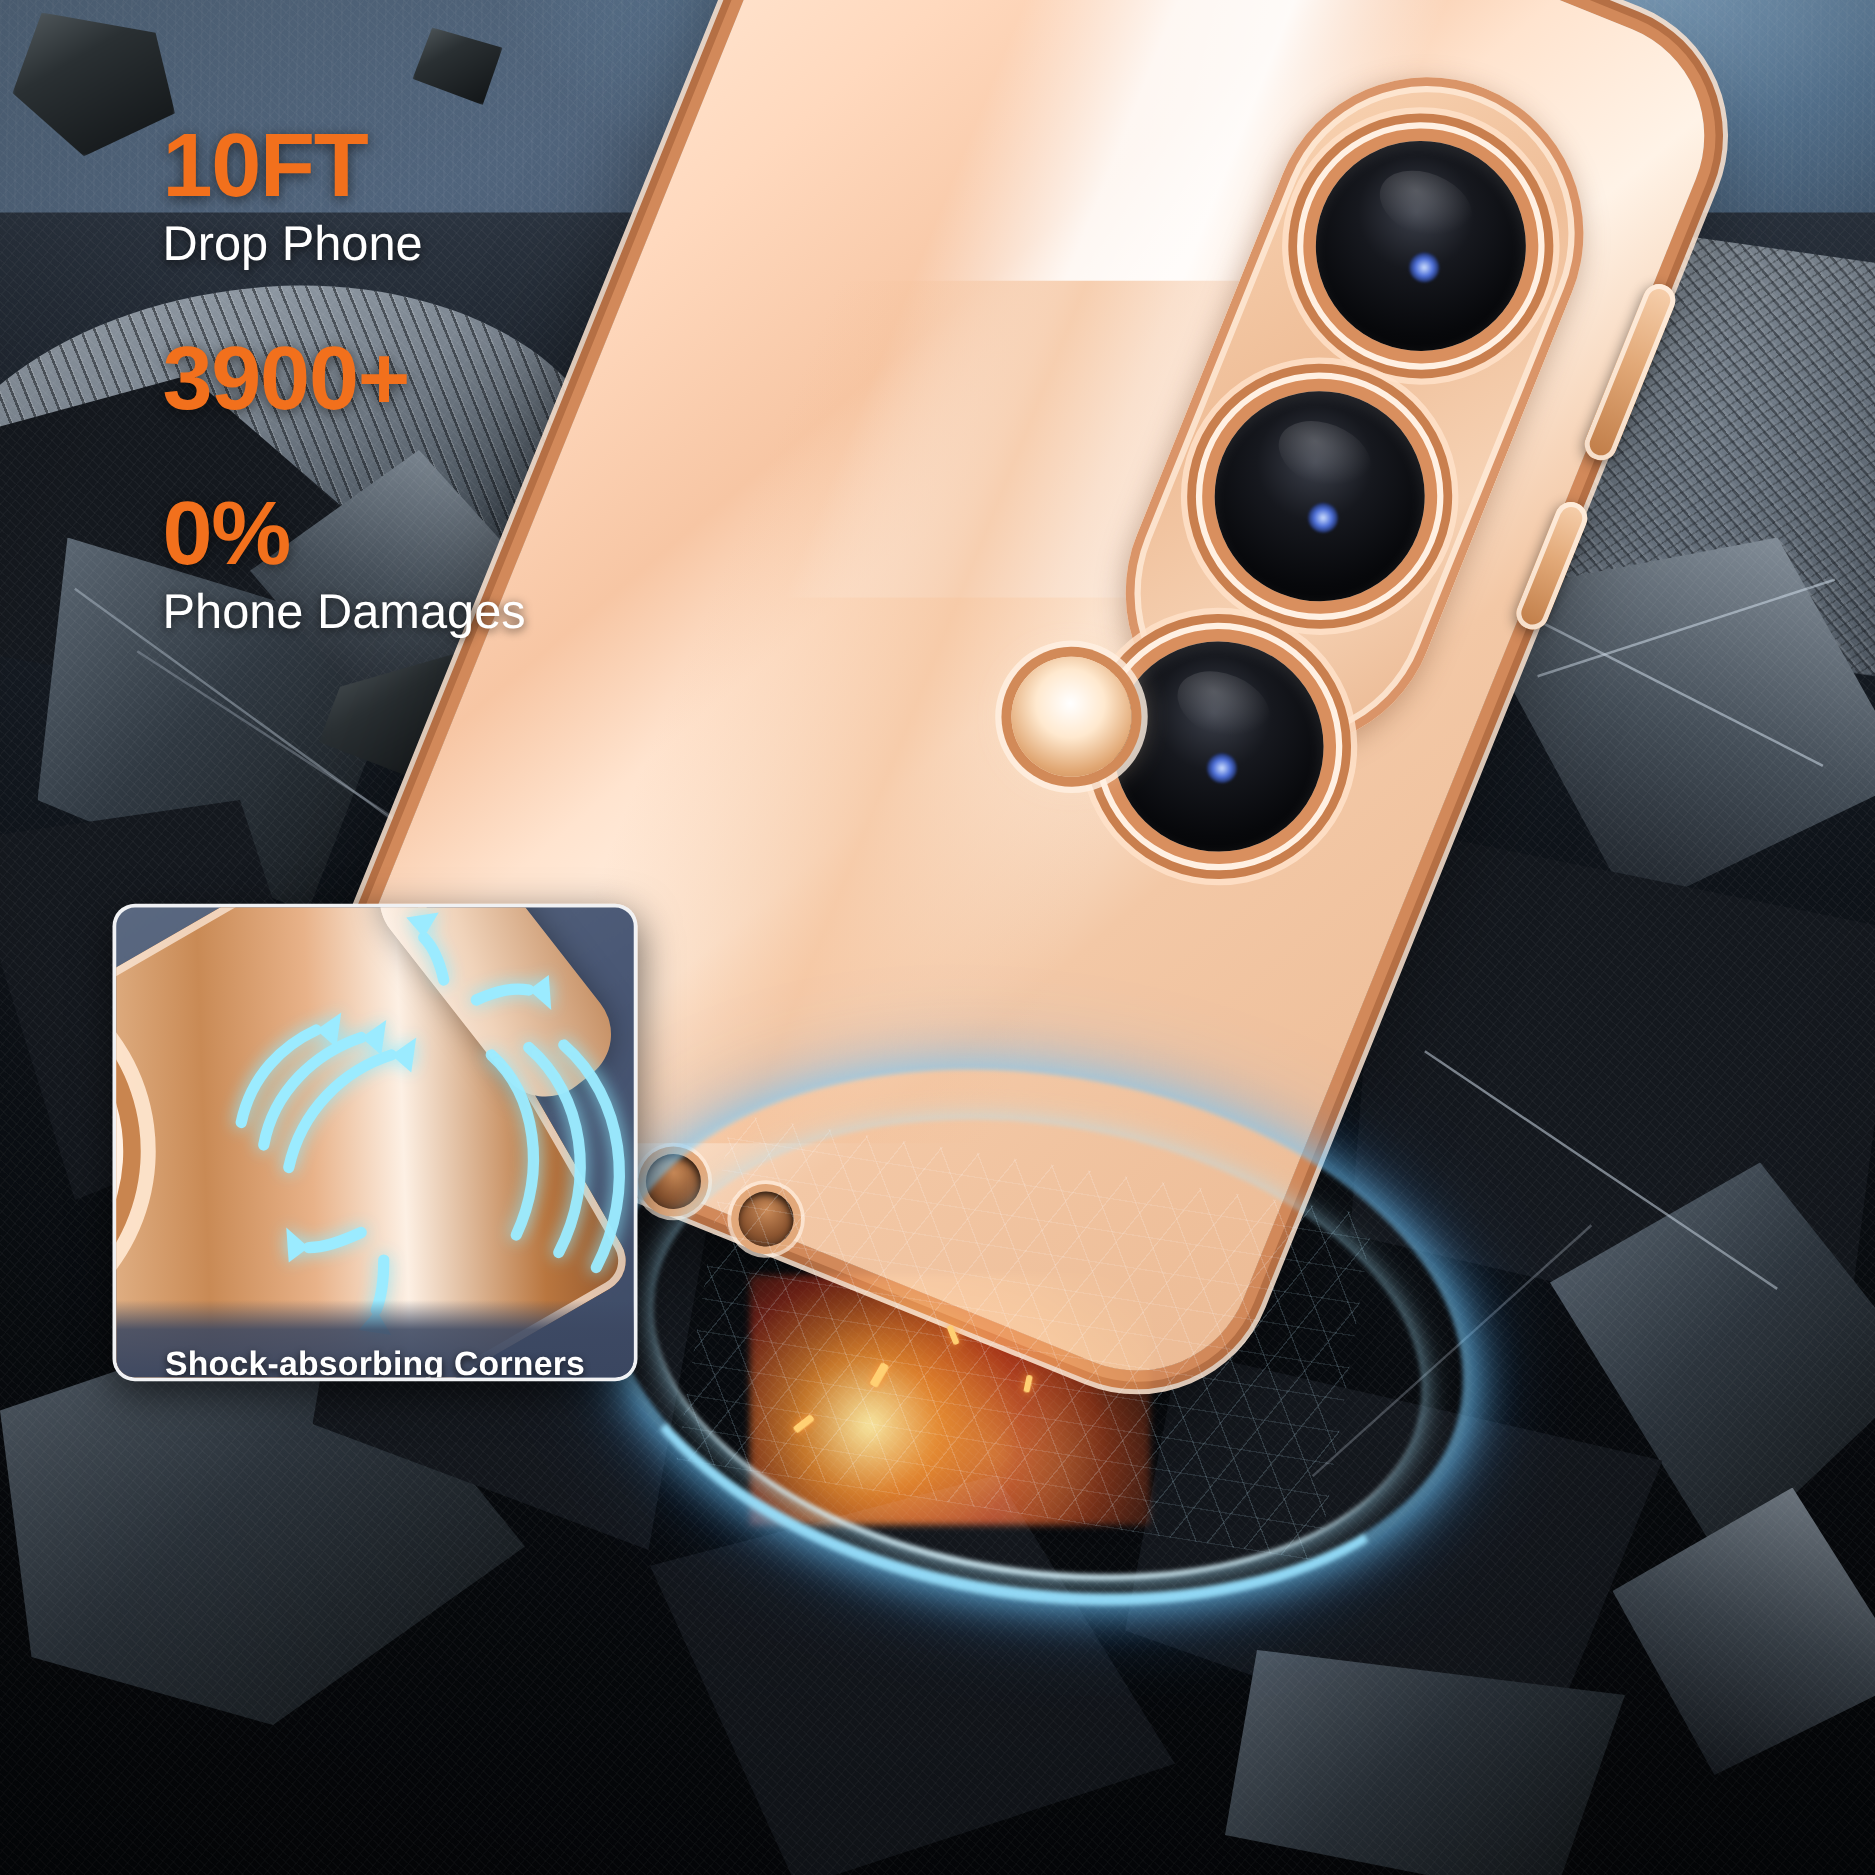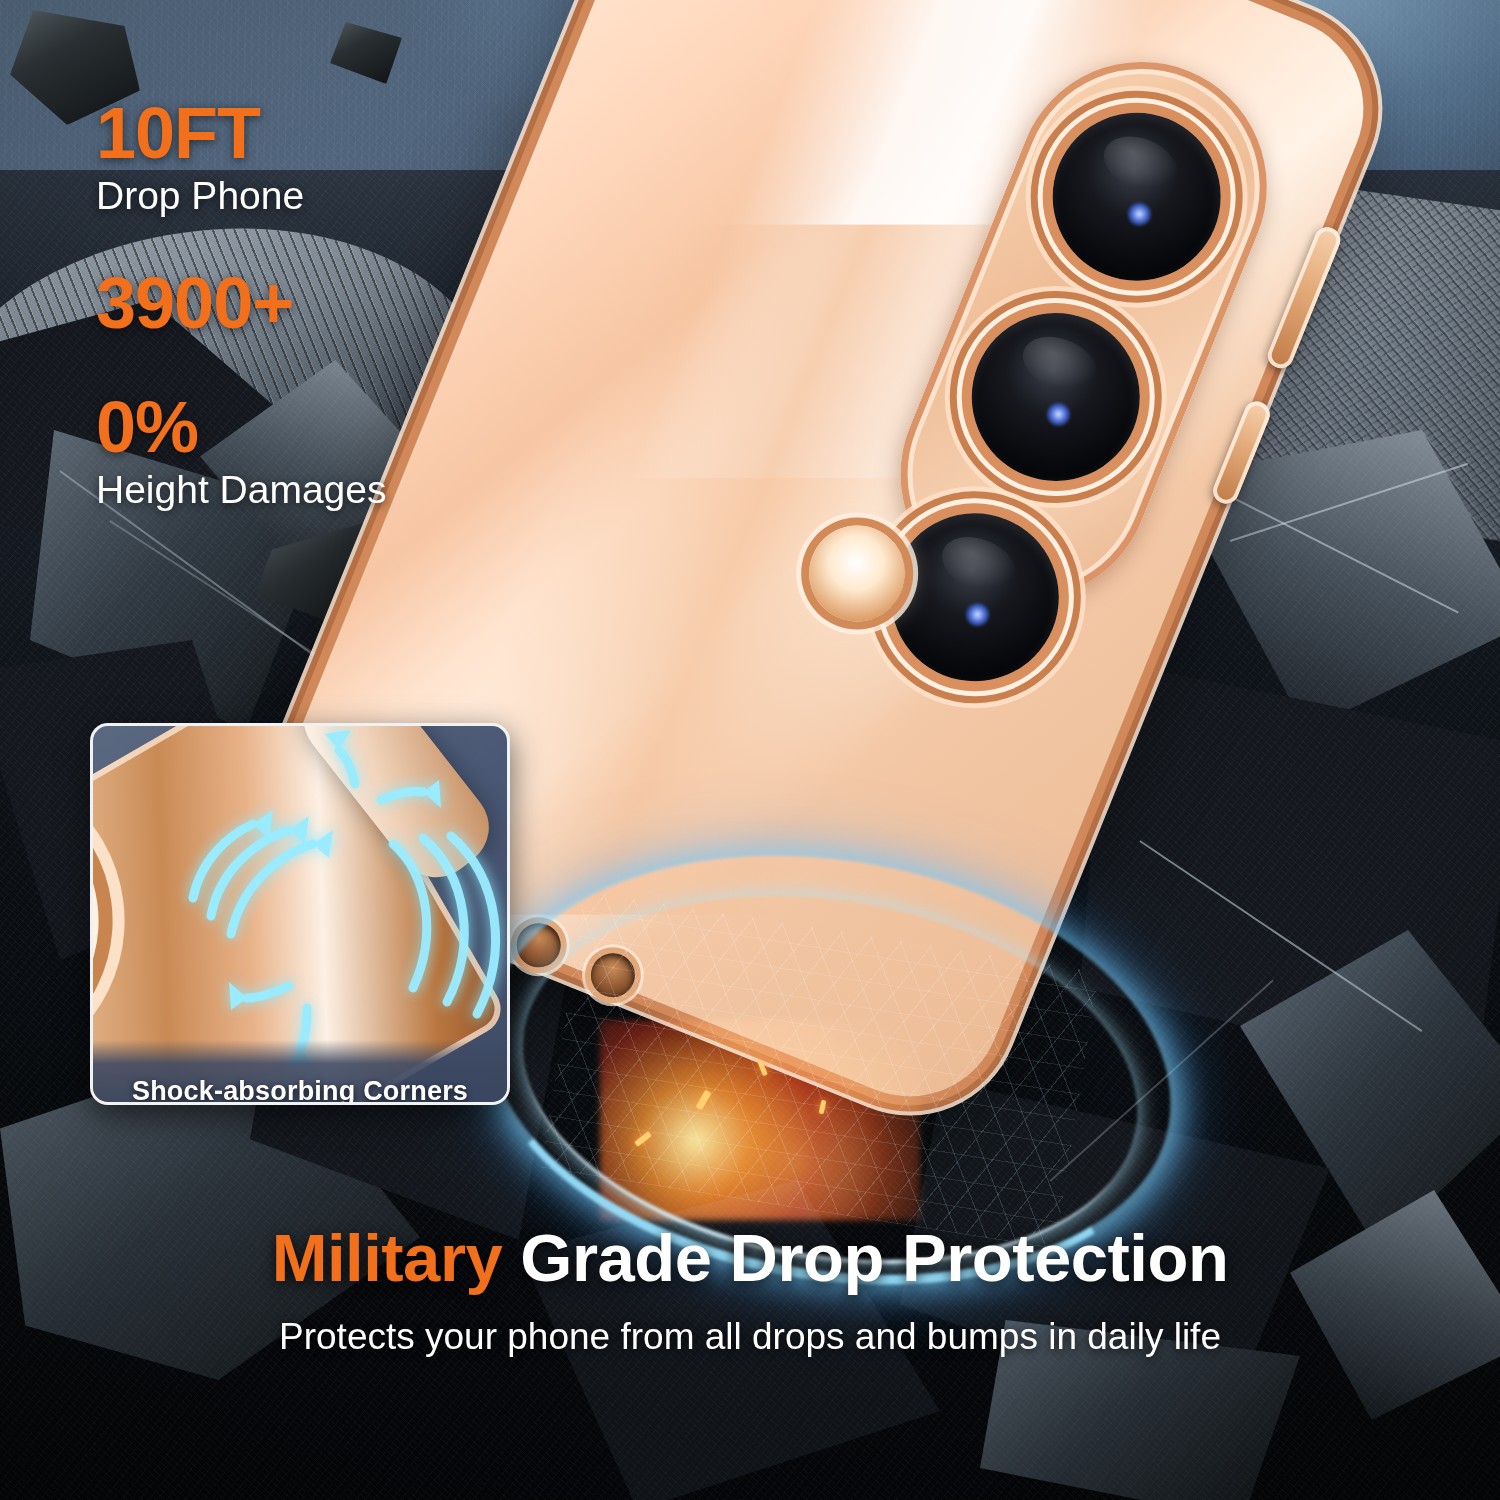--- a/index.html
+++ b/index.html
@@ -168,21 +168,21 @@
     position:absolute;left:560px;top:930px;width:520px;height:280px;
     background:
       repeating-linear-gradient(60deg, rgba(190,235,255,.22) 0 1px, rgba(0,0,0,0) 1px 26px),
       repeating-linear-gradient(-60deg, rgba(190,235,255,.22) 0 1px, rgba(0,0,0,0) 1px 26px),
       repeating-linear-gradient(0deg, rgba(190,235,255,.16) 0 1px, rgba(0,0,0,0) 1px 26px);
     transform:rotate(9deg);mix-blend-mode:screen;opacity:.75;
   }
 
   
   .stats{position:absolute;left:96px;top:96px;width:440px;}
-  .stat{margin-bottom:6px;}
+  .stat{margin-bottom:6px;margin-left:34px;}
   .stat-num{
     font-size:72px;font-weight:700;color:#f2701c;line-height:1.05;letter-spacing:-1px;
     text-shadow:0 2px 10px rgba(0,0,0,.55);
   }
   .stat-lbl{
     font-size:39px;font-weight:500;color:#ffffff;line-height:1.25;
     text-shadow:0 2px 8px rgba(0,0,0,.7);
   }
   .sp1{height:40px;}
   .sp2{height:42px;}
@@ -344,21 +344,21 @@
     </div>
     <div class="sp1"></div>
 
     <div class="stat">
       <div class="stat-num">3900+</div>
     </div>
     <div class="sp2"></div>
 
     <div class="stat">
       <div class="stat-num">0%</div>
-      <div class="stat-lbl">Height Damages</div>
+      <div class="stat-lbl">Phone Damages</div>
     </div>
   </div>
 
   <div class="inset">
 
     <div class="inset-phone">
       <div class="inset-body"></div>
       <div class="i-lens">
         
       </div>
@@ -406,20 +406,14 @@
         <path d="M330 112 C374 150 384 218 354 276"></path>
         <path d="M358 110 C406 152 416 226 384 288"></path>
       </g>
     </svg>
 
     <div class="inset-cap">
       <span>Shock-absorbing Corners</span>
     </div>
   </div>
 
-  <div class="headline">
-    <div class="h1">
-      <span class="hl-orange">Military</span><span> Grade Drop Protection</span>
-    </div>
-    <div class="sub">Protects your phone from all drops and bumps in daily life</div>
-  </div>
 
 </div>
 
 </body></html>

